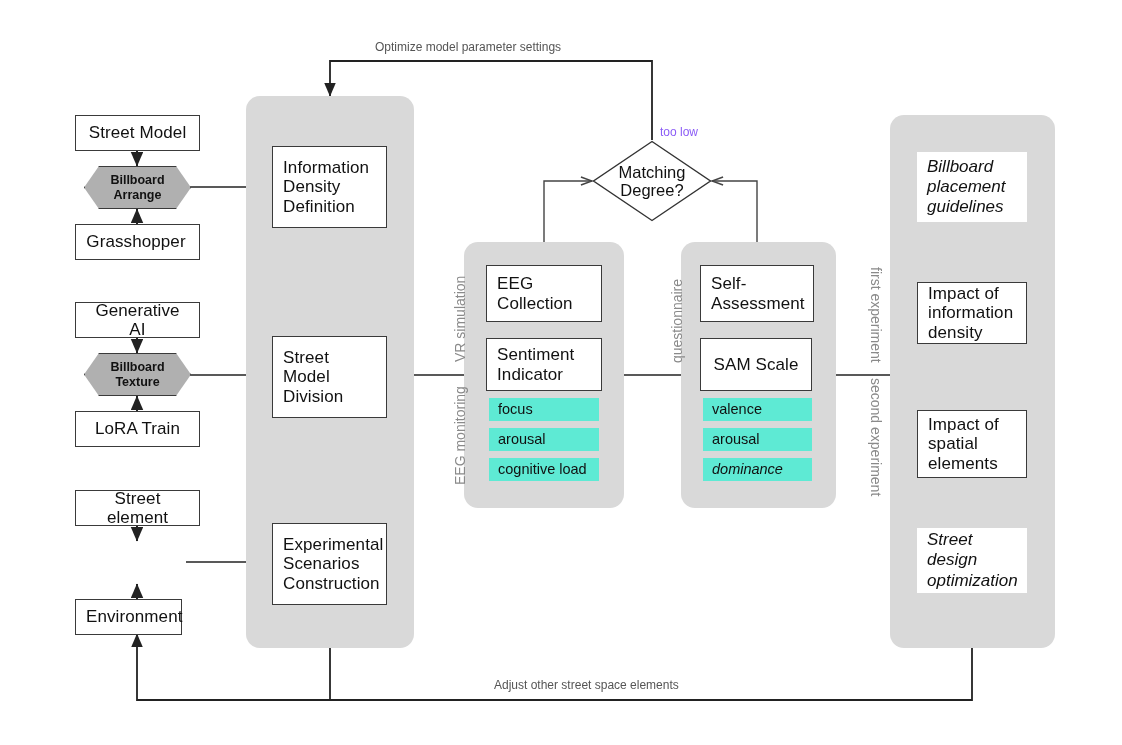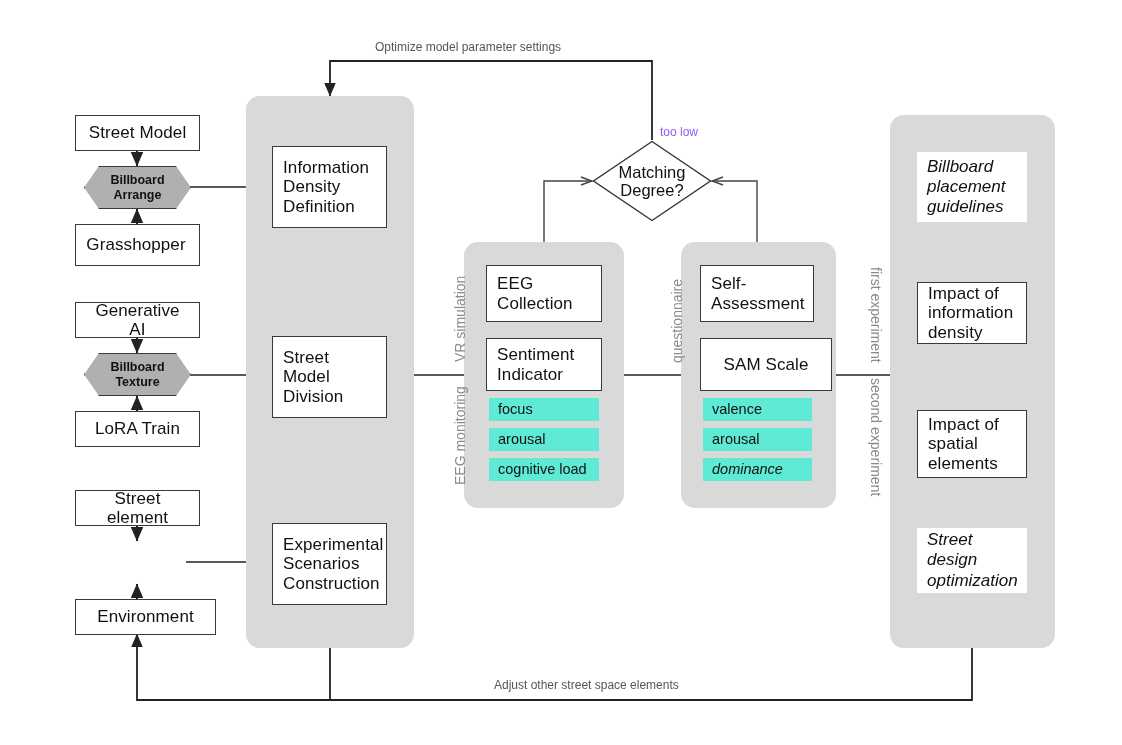--- a/index.html
+++ b/index.html
@@ -95,38 +95,38 @@
   <div class="panel" style="left:464px;top:242px;width:160px;height:266px;"></div>
   <div class="panel" style="left:681px;top:242px;width:155px;height:266px;"></div>
   <div class="panel" style="left:890px;top:115px;width:165px;height:533px;"></div>
 
   <div class="node center" style="left:75px;top:115px;width:125px;height:36px;">
     <span class="txt">Street Model</span>
   </div>
   <div class="hex" style="left:84px;top:166px;width:107px;height:43px;">
     <span class="txt">Billboard<br>Arrange</span>
   </div>
-  <div class="node center" style="left:75px;top:224px;width:125px;height:42px;padding-left:7px;">
+  <div class="node center" style="left:75px;top:224px;width:125px;height:36px;padding-left:7px;">
     <span class="txt">Grasshopper</span>
   </div>
 
   <div class="node center" style="left:75px;top:302px;width:125px;height:36px;">
     <span class="txt">Generative AI</span>
   </div>
   <div class="hex" style="left:84px;top:353px;width:107px;height:43px;">
     <span class="txt">Billboard<br>Texture</span>
   </div>
   <div class="node center" style="left:75px;top:490px;width:125px;height:36px;">
     <span class="txt">Street element</span>
   </div>
 
   <div class="node center" style="left:75px;top:411px;width:125px;height:36px;">
     <span class="txt">LoRA Train</span>
   </div>
-  <div class="node center" style="left:75px;top:599px;width:141px;height:36px;">
+  <div class="node center" style="left:75px;top:599px;width:107px;height:36px;">
     <span class="txt">Environment</span>
   </div>
 
   <div class="node" style="left:272px;top:146px;width:115px;height:82px;">
     <span class="txt">Information<br>Density<br>Definition</span>
   </div>
   <div class="node" style="left:272px;top:336px;width:115px;height:82px;">
     <span class="txt">Street<br>Model<br>Division</span>
   </div>
   <div class="node" style="left:272px;top:523px;width:115px;height:82px;">
@@ -145,21 +145,21 @@
   <div class="subitem" style="left:489px;top:428px;width:110px;height:23px;">
     <span class="txt">arousal</span>
   </div>
   <div class="subitem" style="left:489px;top:458px;width:110px;height:23px;">
     <span class="txt">cognitive load</span>
   </div>
 
   <div class="node" style="left:700px;top:265px;width:114px;height:57px;">
     <span class="txt">Self-<br>Assessment</span>
   </div>
-  <div class="node center" style="left:700px;top:338px;width:132px;height:53px;">
+  <div class="node center" style="left:700px;top:338px;width:112px;height:53px;">
     <span class="txt">SAM Scale</span>
   </div>
   <div class="subitem" style="left:703px;top:398px;width:109px;height:23px;">
     <span class="txt">valence</span>
   </div>
   <div class="subitem" style="left:703px;top:428px;width:109px;height:23px;">
     <span class="txt">arousal</span>
   </div>
   <div class="subitem" style="left:703px;top:458px;width:109px;height:23px;font-style:italic;">
     <span class="txt">dominance</span>

